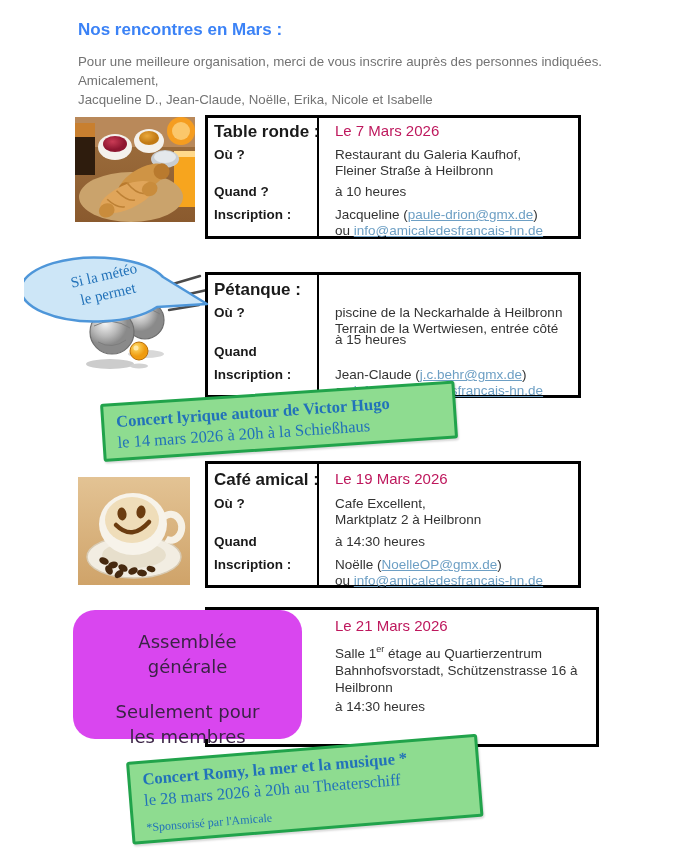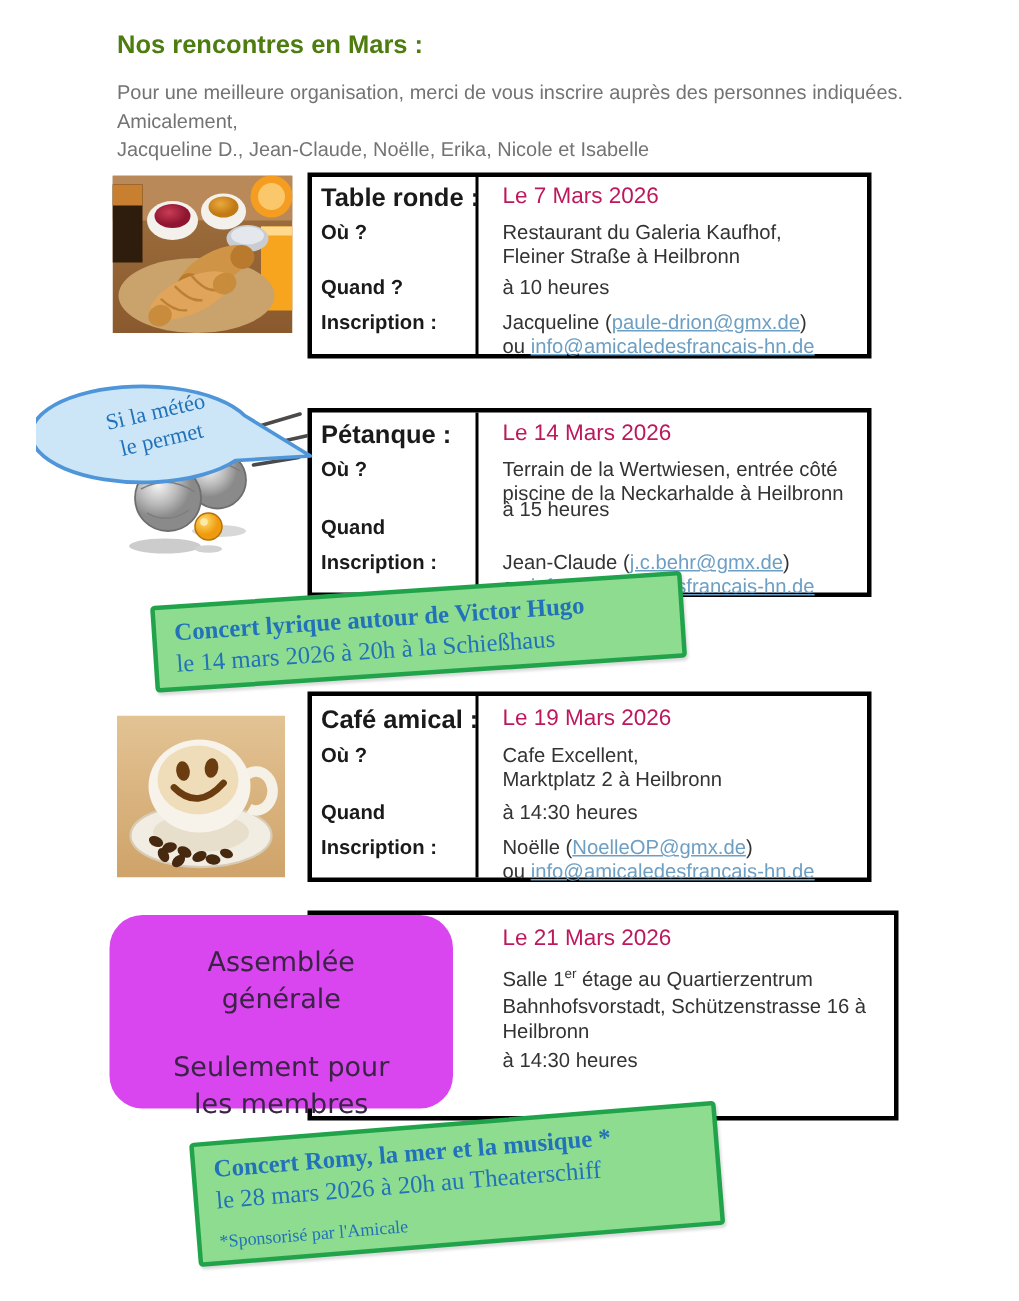--- a/index.html
+++ b/index.html
@@ -2,21 +2,21 @@
 <html><head>
 <meta charset="utf-8">
 <style>
   html,body{margin:0;padding:0;}
   body{
     width:679px;height:867px;background:#ffffff;position:relative;overflow:hidden;
     font-family:"Liberation Sans", sans-serif;color:#262626;
   }
   .abs{position:absolute;}
   
-  .page-title{left:78px;top:20px;font-size:17px;font-weight:bold;color:#4d7c0f;}
+  .page-title{left:78px;top:20px;font-size:17px;font-weight:bold;color:#3b82f6;}
   .intro{left:78px;top:52px;font-size:13.3px;line-height:19px;color:#737373;}
   
   .event-box{background:#fff;border:3px solid #000;z-index:2;}
   .vdiv{position:absolute;left:109px;top:0;bottom:0;width:2px;background:#000;}
   .ebox-title{position:absolute;left:6px;font-size:17px;font-weight:bold;white-space:nowrap;color:#1a1a1a;}
   .ebox-date{position:absolute;left:127px;font-size:15px;white-space:nowrap;color:#be185d;}
   .row-label{position:absolute;left:6px;font-size:13.5px;font-weight:bold;white-space:nowrap;color:#1a1a1a;}
   .row-value{position:absolute;left:127px;font-size:13.5px;line-height:16px;color:#333;}
   .link{color:#6d9fc4;text-decoration:underline;cursor:pointer;}
   
@@ -150,25 +150,24 @@
       <line x1="121" y1="30" x2="157" y2="22"></line>
       <line x1="119" y1="42" x2="149" y2="37"></line>
       <line x1="52" y1="34" x2="66" y2="28"></line>
     </g>
   </svg>
 </div>
 
 <div class="abs event-box" style="left:205px;top:272px;width:370px;height:120px;">
   <div class="vdiv"></div>
   <div class="ebox-title" style="top:5px;">Pétanque :</div>
-  <div class="ebox-date" style="top:5px;">Le 14 Mars 2026</div>
   <div class="row-label" style="top:30px;">Où ?</div>
   <div class="row-value" style="top:30px;">
+    <div>piscine de la Neckarhalde à Heilbronn</div>
     <div>Terrain de la Wertwiesen, entrée côté</div>
-    <div>piscine de la Neckarhalde à Heilbronn</div>
   </div>
   <div class="row-label" style="top:69px;">Quand</div>
   <div class="row-value" style="top:57px;">à 15 heures</div>
   <div class="row-label" style="top:92px;">Inscription :</div>
   <div class="row-value" style="top:92px;">
     <div><span>Jean-Claude (</span><a class="link">j.c.behr@gmx.de</a><span>)</span></div>
     <div><span>ou </span><a class="link">info@amicaledesfrancais-hn.de</a></div>
   </div>
 </div>
 

